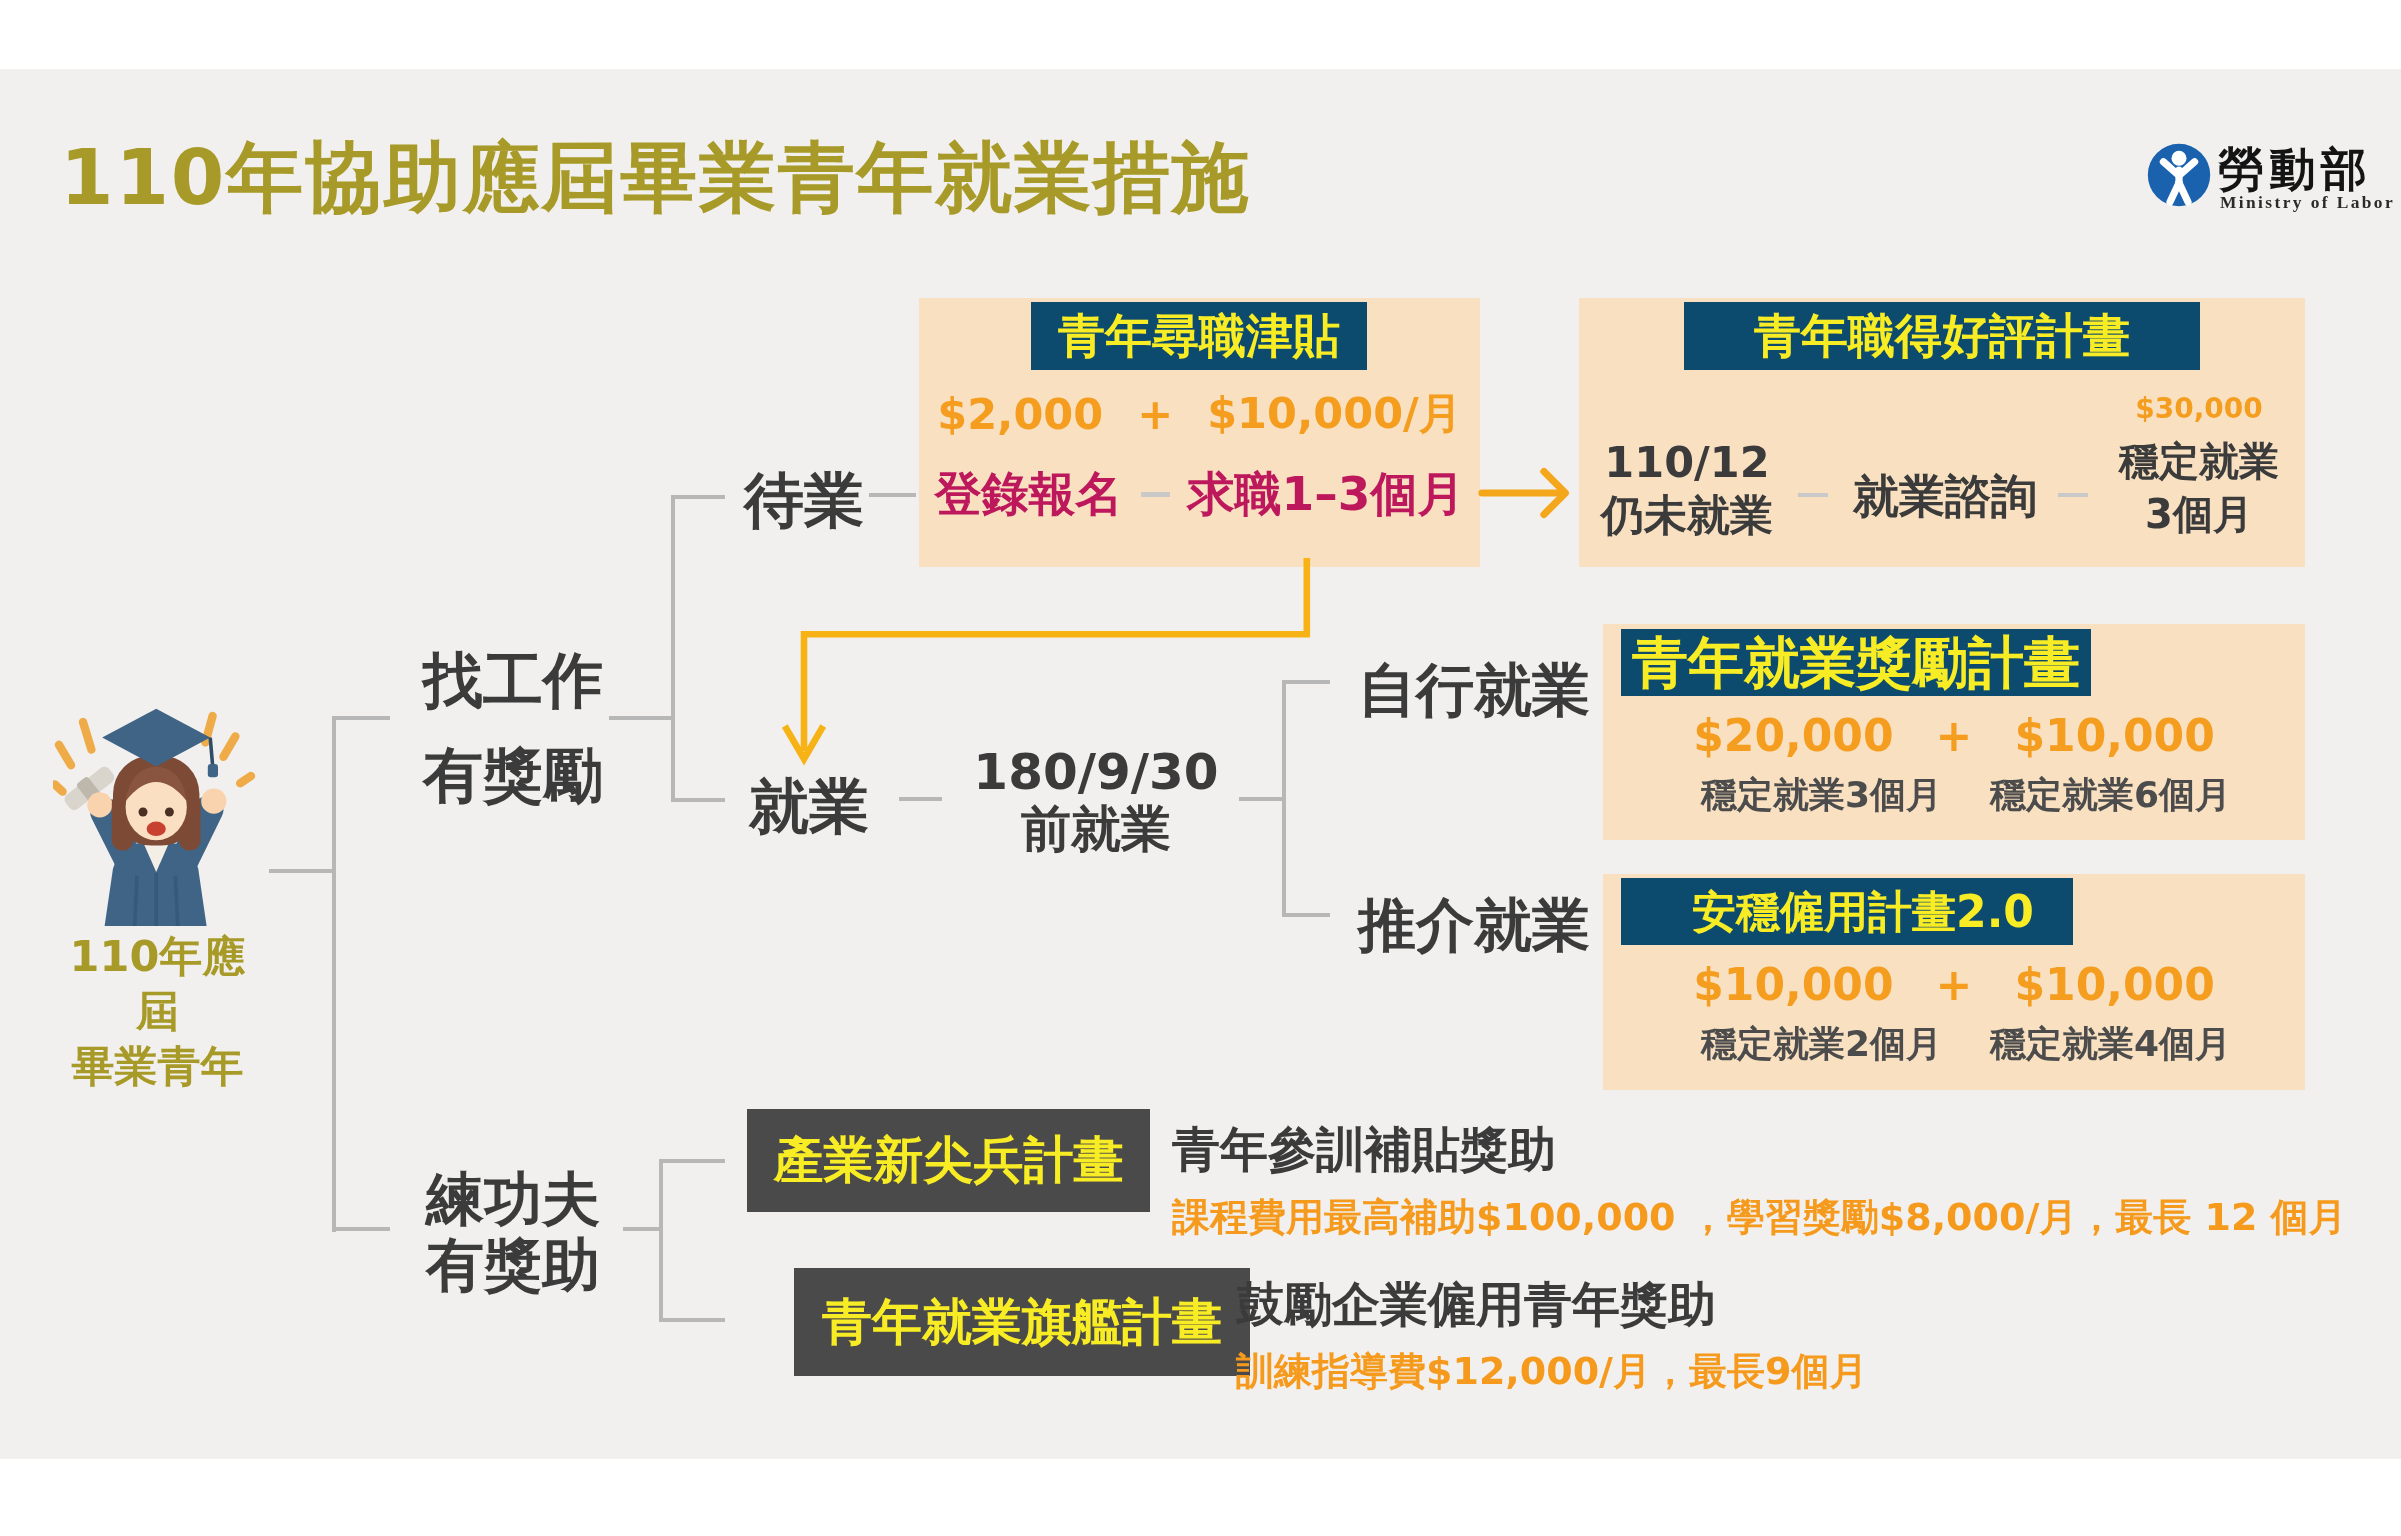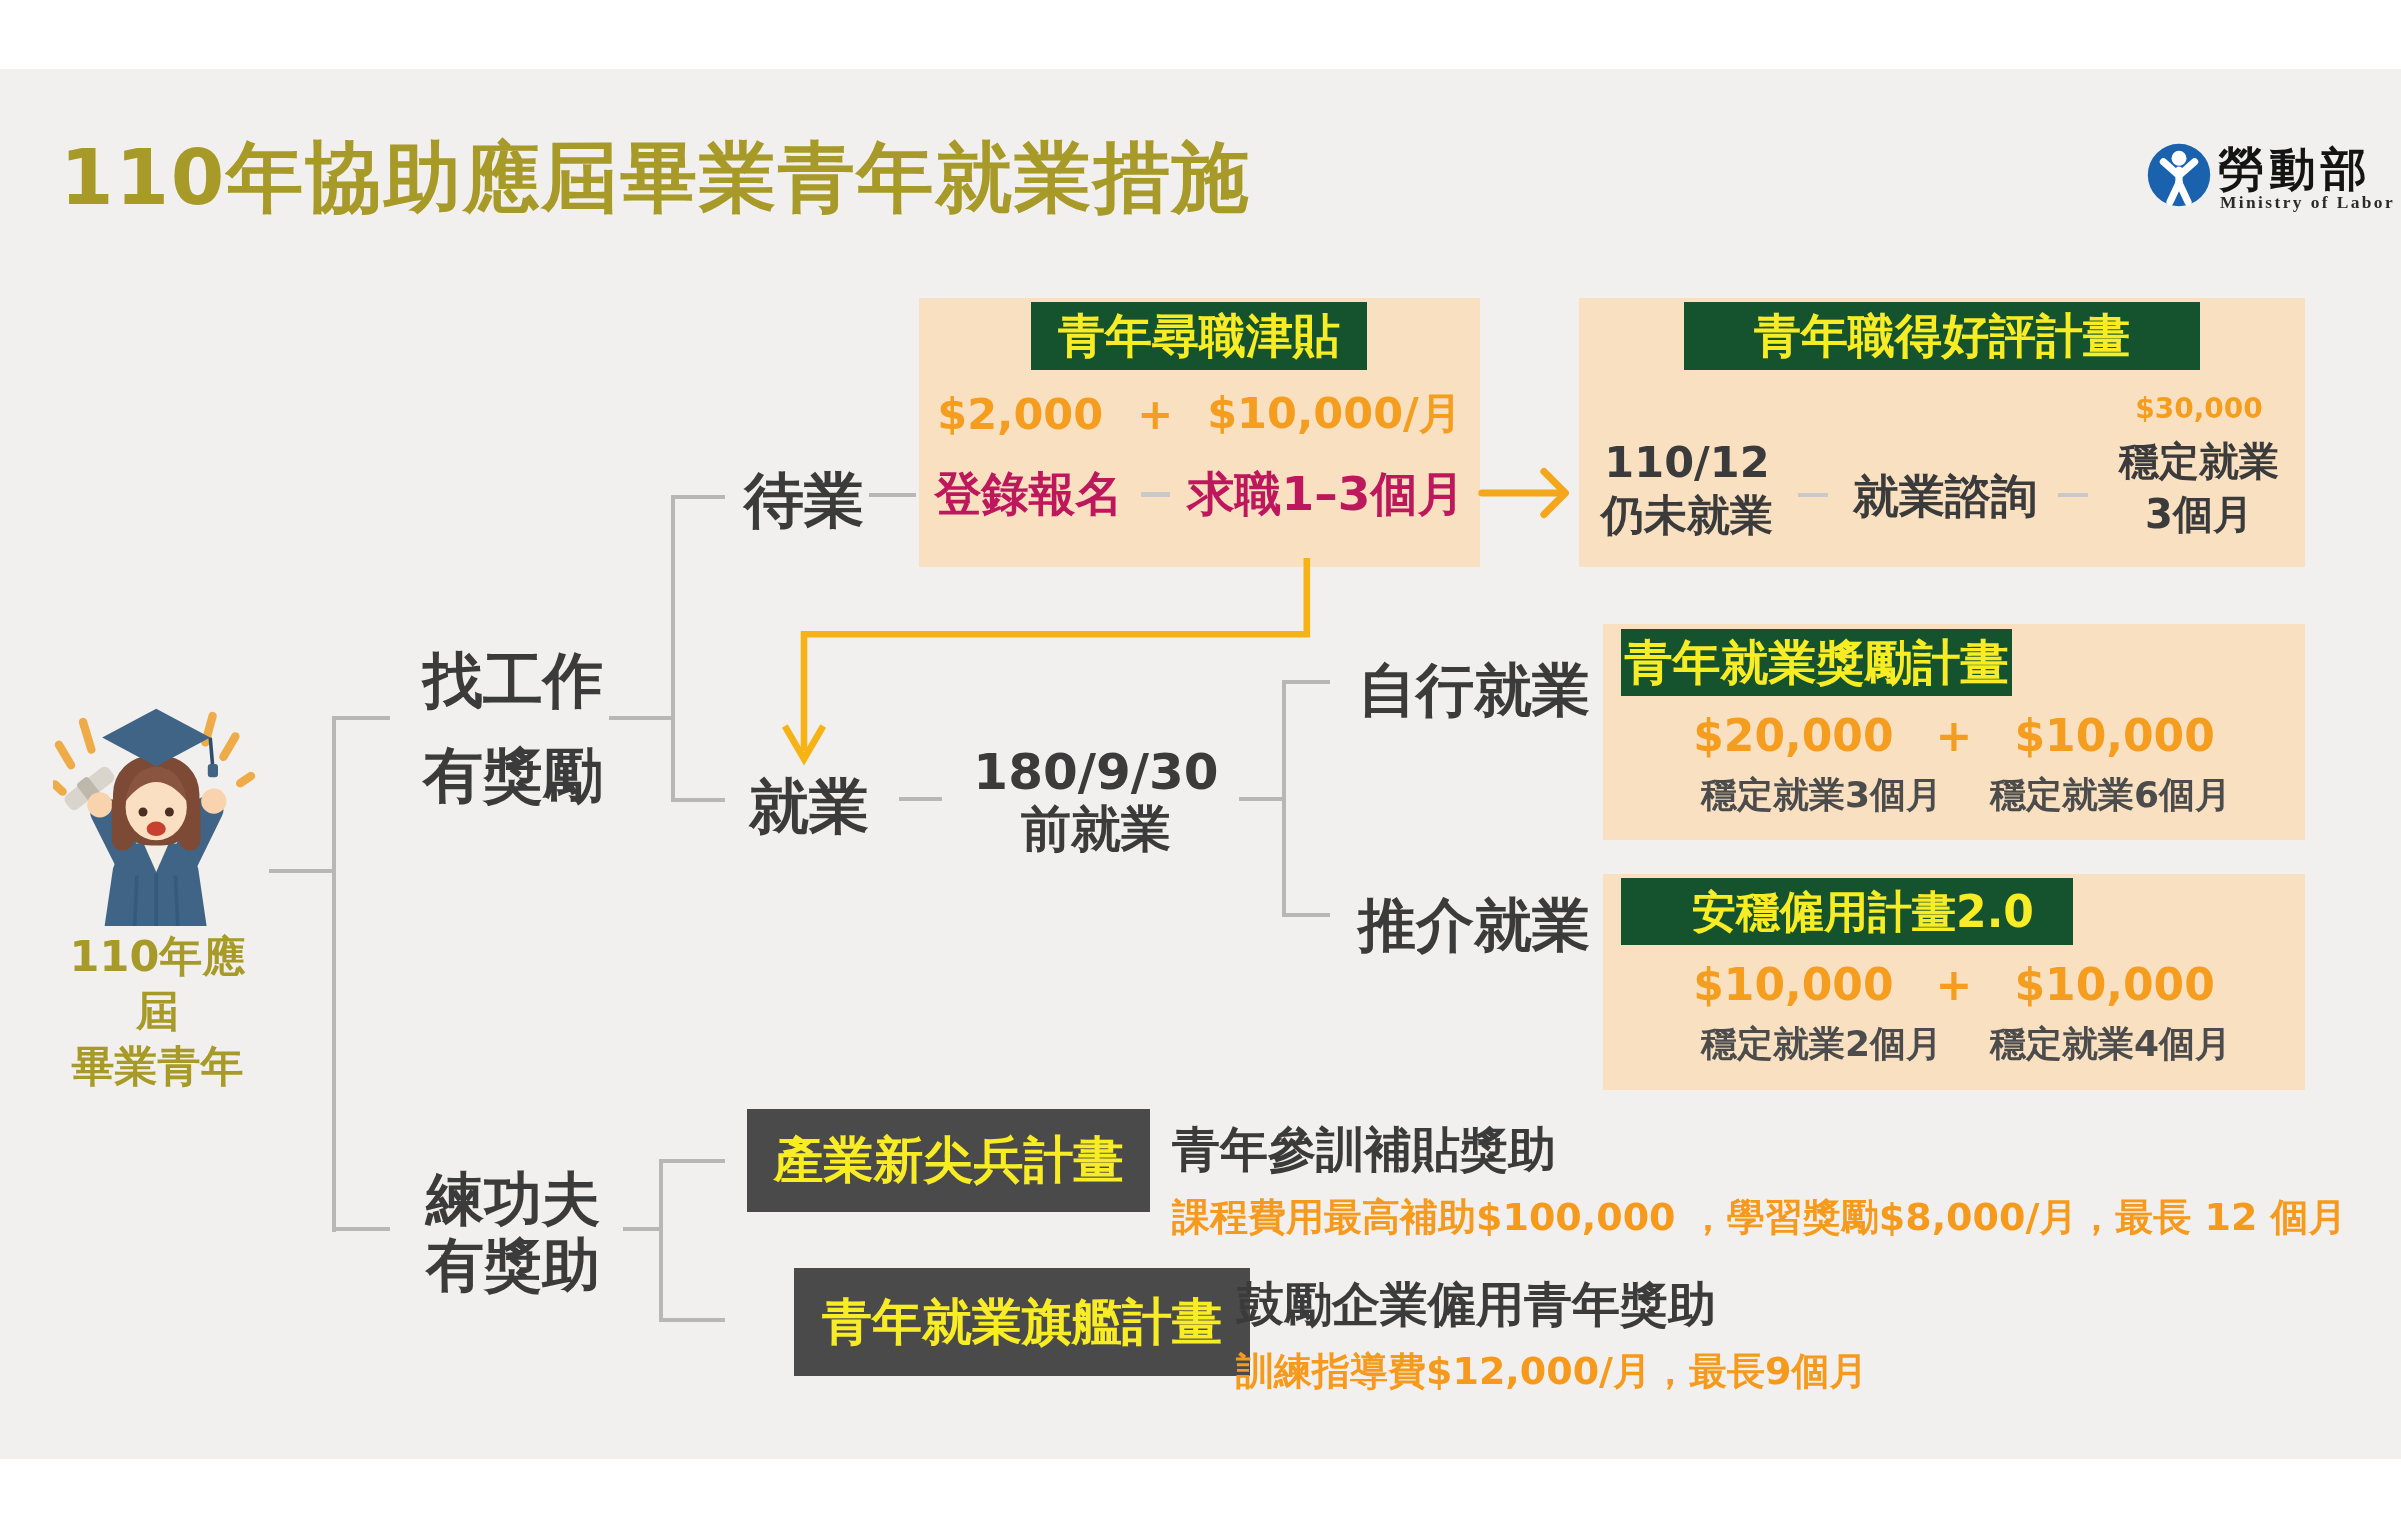--- a/index.html
+++ b/index.html
@@ -11,21 +11,21 @@
   .logo-cn{left:2218px;top:139px;font-size:46px;font-weight:bold;color:#141414;letter-spacing:5.4px;white-space:nowrap;}
   .logo-en{left:2220px;top:192px;font-size:17.4px;font-weight:bold;color:#2a2a2a;letter-spacing:2.4px;
            font-family:"Liberation Serif","DejaVu Serif",serif;white-space:nowrap;}
   .root-label{left:53px;top:929px;width:209px;text-align:center;font-size:43px;line-height:55px;
               font-weight:bold;color:#a89a28;}
   .line{position:absolute;background:#b7b7b7;}
   .dash{position:absolute;background:#c9c9c9;}
   .node{position:absolute;font-weight:bold;color:#3b3b3b;white-space:nowrap;}
   .node-c{text-align:center;white-space:normal;}
   .peach{position:absolute;background:#f8e0c1;}
-  .dkhead{position:absolute;background:#14532d;color:#f8ec25;font-weight:bold;text-align:center;}
+  .dkhead{position:absolute;background:#0c4a6e;color:#f8ec25;font-weight:bold;text-align:center;}
   .dkbox{position:absolute;background:#4a4a4a;color:#f8ec25;font-weight:bold;text-align:center;}
   .amt-row{position:absolute;display:flex;justify-content:center;align-items:center;
            font-weight:bold;color:#f59d1e;}
   .step-row{position:absolute;display:flex;justify-content:center;align-items:center;
             font-weight:bold;color:#be185d;}
   .sep{width:29px;height:4.2px;background:#c9c9c9;}
   .cond-row{position:absolute;display:flex;justify-content:center;font-weight:bold;color:#4c4c4c;padding-left:12px;}
   .desc-title{position:absolute;font-weight:bold;color:#3b3b3b;white-space:nowrap;}
   .desc-detail{position:absolute;font-weight:bold;color:#f59a1d;white-space:nowrap;}
 </style>
@@ -171,21 +171,21 @@
   </div>
 
   <svg class="abs" style="left:774px;top:558px;" width="552" height="216" viewBox="0 0 920 360">
     <g stroke="#f7b316" stroke-width="11" fill="none" stroke-linejoin="miter" stroke-linecap="butt">
       <path d="M888,0 L888,127 L50,127 L50,322"></path>
       <polyline points="18,280 50,335 82,280"></polyline>
     </g>
   </svg>
 
   <div class="peach" style="left:1603px;top:624px;width:702px;height:216px;"></div>
-  <div class="dkhead" style="left:1621px;top:629px;width:391px;height:67px;font-size:48px;line-height:67px;">青年就業獎勵計畫</div>
+  <div class="dkhead" style="left:1621px;top:629px;width:470px;height:67px;font-size:56px;line-height:67px;">青年就業獎勵計畫</div>
   <div class="amt-row" style="left:1603px;top:710px;width:702px;font-size:44px;gap:42px;">
     <span>$20,000</span>
     <span>+</span>
     <span>$10,000</span>
   </div>
   <div class="cond-row" style="left:1603px;top:771px;width:702px;font-size:36px;gap:48px;">
     <span>穩定就業3個月</span>
     <span>穩定就業6個月</span>
   </div>
 

